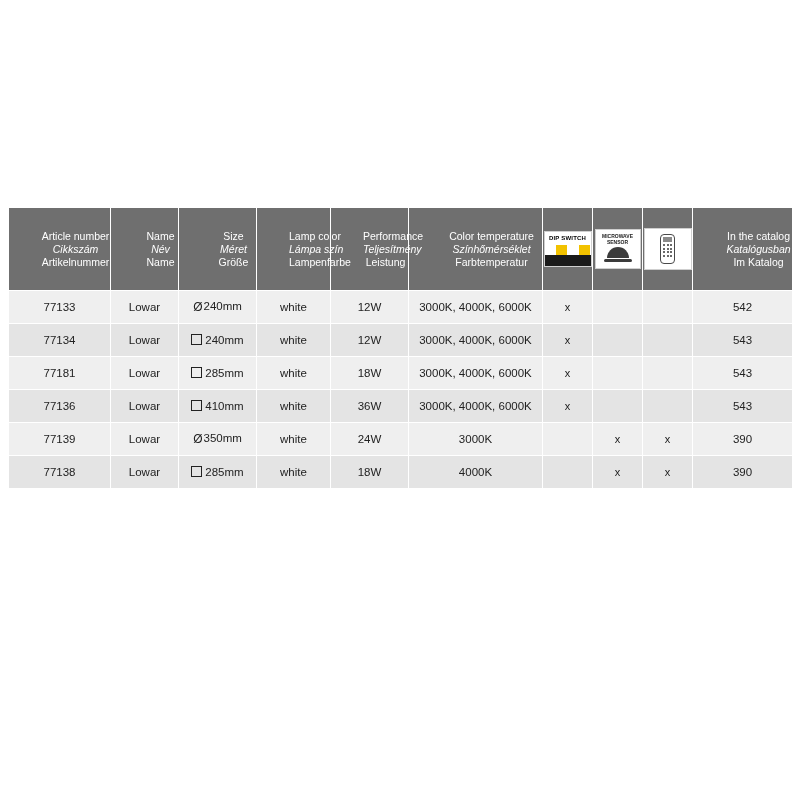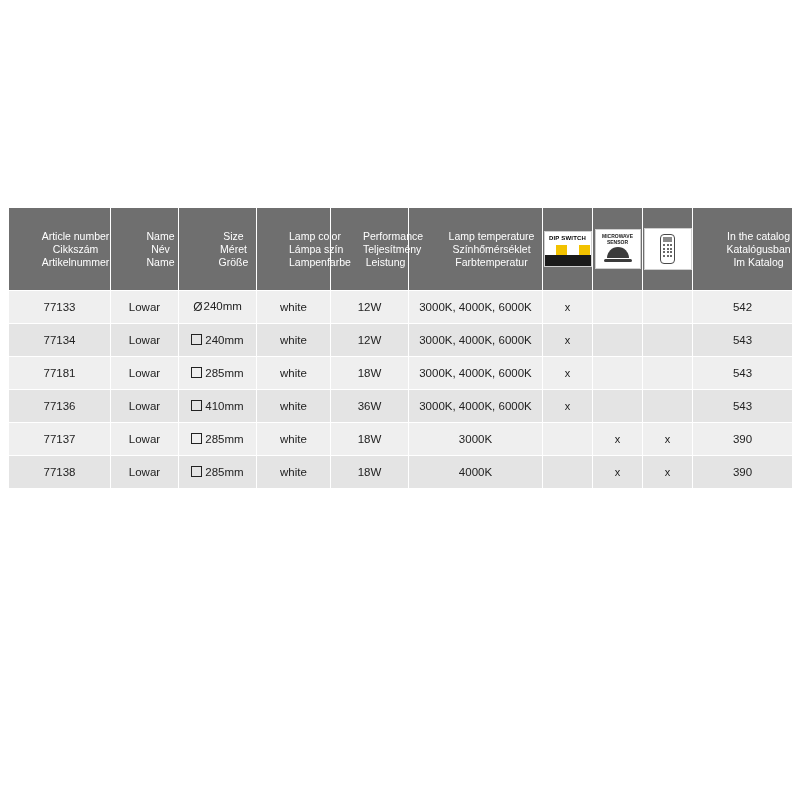--- a/index.html
+++ b/index.html
@@ -44,20 +44,21 @@
     vertical-align: middle;
     height: 82px;
     padding: 2px 3px;
   }
   thead th .hl {
     display: block;
     white-space: nowrap;
     padding-left: 32px;
   }
   thead th .it {
+    font-style: italic;
   }
   
   thead th.icon-cell {
     background: #6f6f6f;
     padding: 0;
   }
   .icon-box {
     width: 100%;
     height: 82px;
     display: flex;
@@ -245,21 +246,21 @@
             <span class="hl">Lamp color</span>
             <span class="hl it">Lámpa szín</span>
             <span class="hl">Lampenfarbe</span>
           </th>
           <th>
             <span class="hl">Performance</span>
             <span class="hl it">Teljesítmény</span>
             <span class="hl">Leistung</span>
           </th>
           <th>
-            <span class="hl">Lamp temperature</span>
+            <span class="hl">Color temperature</span>
             <span class="hl it">Színhőmérséklet</span>
             <span class="hl">Farbtemperatur</span>
           </th>
           <th class="icon-cell">
             <div class="icon-box">
               <div class="dip-icon">
                 <div class="dip-top">DIP SWITCH</div>
                 <div class="dip-mid">
                   <span class="sw on"></span>
                     <span class="sw"></span>
@@ -353,25 +354,25 @@
             <td><span class="shape-sq"></span><span>410mm</span></td>
             <td>white</td>
             <td>36W</td>
             <td>3000K, 4000K, 6000K</td>
             <td class=" mark">x</td>
             <td class=" mark"></td>
             <td class=" mark"></td>
             <td>543</td>
           </tr>
           <tr>
-            <td>77137</td>
-            <td>Lowar</td>
-            <td><span class="shape-sq"></span><span>285mm</span></td>
-            <td>white</td>
-            <td>18W</td>
+            <td>77139</td>
+            <td>Lowar</td>
+            <td><span class="shape-ci">Ø</span><span>350mm</span></td>
+            <td>white</td>
+            <td>24W</td>
             <td>3000K</td>
             <td class=" mark"></td>
             <td class=" mark">x</td>
             <td class=" mark">x</td>
             <td>390</td>
           </tr>
           <tr class="alt">
             <td>77138</td>
             <td>Lowar</td>
             <td><span class="shape-sq"></span><span>285mm</span></td>

